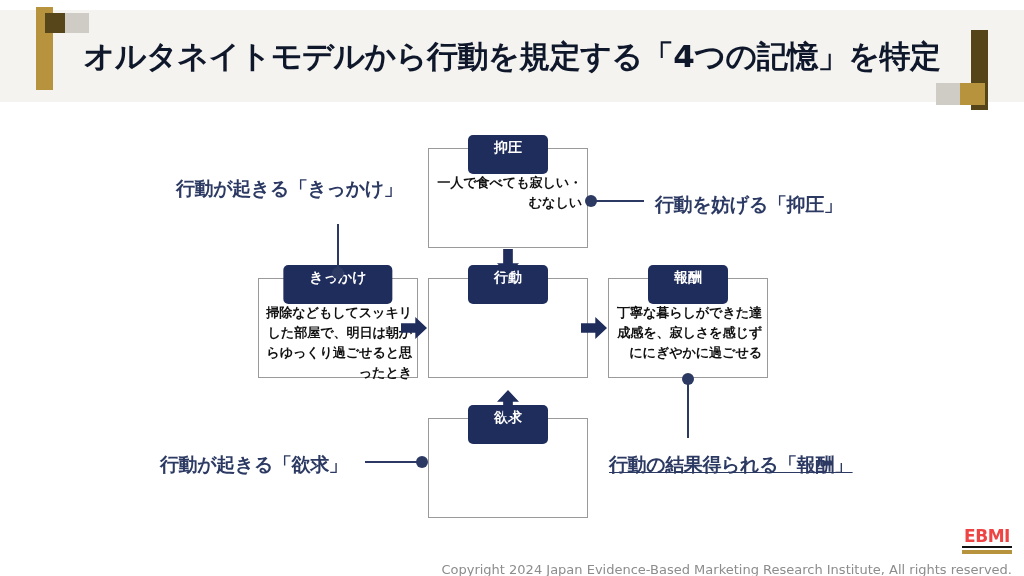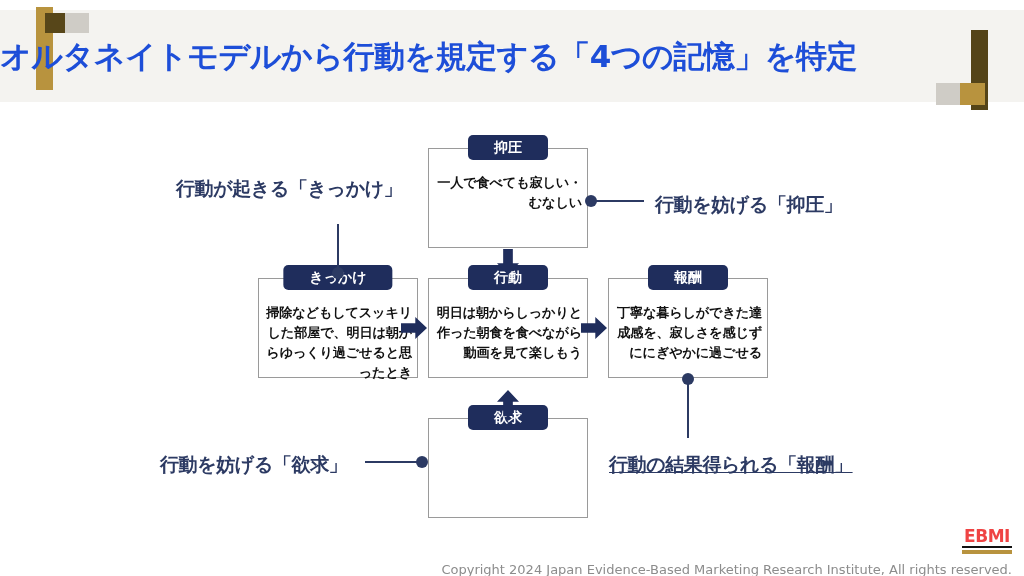--- a/index.html
+++ b/index.html
@@ -70,24 +70,24 @@
     top: 83px;
     width: 26px;
     height: 22px;
     background: #cfccc6;
   }
   .page-title {
     position: absolute;
     left: 0;
     top: 36px;
     width: 1024px;
-    text-align: left;
+    text-align: center;
     font-size: 31px;
     font-weight: bold;
-    color: #1d4ed8;
+    color: #0f172a;
     letter-spacing: -0.5px;
     line-height: 40px;
   }
 
   
   .diagram {
     position: absolute;
     left: 0;
     top: 0;
     width: 1024px;
@@ -102,21 +102,21 @@
   .node-head {
     position: absolute;
     top: -14px;
     left: 50%;
     transform: translateX(-50%);
     background: #1f2d5c;
     color: #ffffff;
     font-size: 14px;
     font-weight: bold;
     line-height: 25px;
-    height: 25px;
+    height: 39px;
     border-radius: 5px;
     padding: 0 26px;
     white-space: nowrap;
     text-align: center;
   }
   .node-body {
     position: absolute;
     left: 7px;
     right: 5px;
     top: 24px;
@@ -250,21 +250,20 @@
     <div class="node-body">一人で食べても寂しい・むなしい</div>
   </div>
 
   <div class="node" id="node-kikkake">
     <div class="node-head">きっかけ</div>
     <div class="node-body">掃除などもしてスッキリした部屋で、明日は朝からゆっくり過ごせると思ったとき</div>
   </div>
 
   <div class="node" id="node-kodo">
     <div class="node-head">行動</div>
-    <div class="node-body">明日は朝からしっかりと作った朝食を食べながら動画を見て楽しもう</div>
   </div>
 
   <div class="node" id="node-hoshu">
     <div class="node-head">報酬</div>
     <div class="node-body">丁寧な暮らしができた達成感を、寂しさを感じずににぎやかに過ごせる</div>
   </div>
 
   <div class="node" id="node-yokkyu">
     <div class="node-head">欲求</div>
   </div>
@@ -275,21 +274,21 @@
   <div class="arrow arrow-up" id="arrow-yokkyu-kodo"></div>
 
   <div class="callout" id="callout-kikkake">行動が起きる「きっかけ」</div>
   <div class="leader-line" id="line-kikkake"></div>
   <div class="leader-dot" id="dot-kikkake"></div>
 
   <div class="callout" id="callout-yokuatsu">行動を妨げる「抑圧」</div>
   <div class="leader-line" id="line-yokuatsu"></div>
   <div class="leader-dot" id="dot-yokuatsu"></div>
 
-  <div class="callout" id="callout-yokkyu">行動を妨げる「欲求」</div>
+  <div class="callout" id="callout-yokkyu">行動が起きる「欲求」</div>
   <div class="leader-line" id="line-yokkyu"></div>
   <div class="leader-dot" id="dot-yokkyu"></div>
 
   <div class="callout" id="callout-hoshu">行動の結果得られる「報酬」</div>
   <div class="leader-line" id="line-hoshu"></div>
   <div class="leader-dot" id="dot-hoshu"></div>
 
 </div>
 
 <div class="ebmi-logo">

